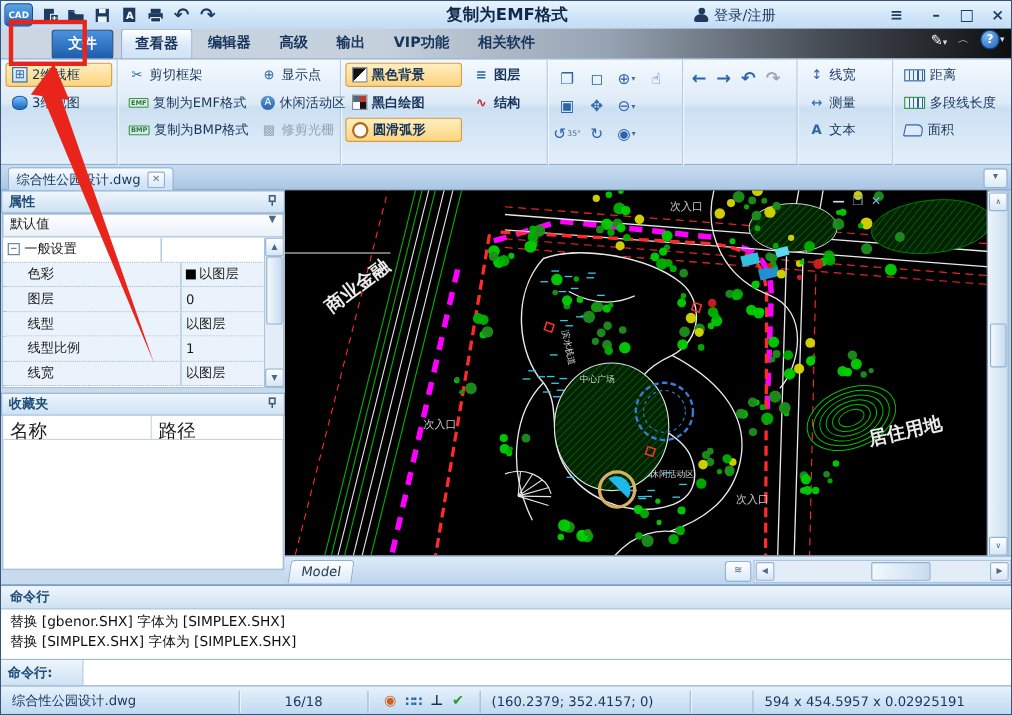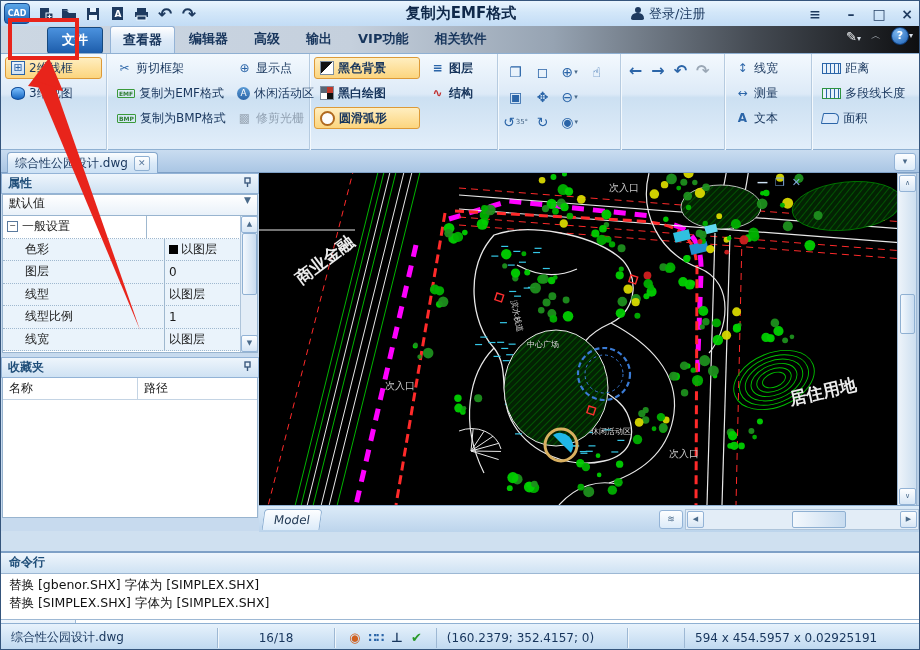--- a/index.html
+++ b/index.html
@@ -65,35 +65,35 @@
   .prow.sect{background:#fff;font-weight:normal;}
   .prow .lab{width:139px;padding-left:22px;border-right:1px solid #9fb8cf;align-self:stretch;display:flex;align-items:center;}
   .prow.sect .lab{padding-left:4px;border-right:1px solid #9fb8cf;}
   .prow .val{flex:1;padding-left:4px;display:flex;align-items:center;gap:3px;}
   .minusbox{width:9px;height:9px;border:1px solid #5a7a9e;background:#fff;font-size:8px;line-height:8px;text-align:center;color:#333;margin-right:4px;flex:none;}
   .swatch{width:9px;height:9px;background:#000;flex:none;}
   .vscroll{position:absolute;right:0;top:0;bottom:0;width:16px;background:#e3edf7;border-left:1px solid #aec4da;}
   .sbtn{position:absolute;left:0;width:15px;height:15px;background:linear-gradient(#fdfeff,#d7e6f5);border:1px solid #93b3d6;color:#4a6a8a;font-size:7px;text-align:center;line-height:14px;border-radius:2px;}
   .sthumb{position:absolute;left:1px;width:13px;background:linear-gradient(90deg,#f3f8fd,#c8dcf0);border:1px solid #8fb0d2;border-radius:2px;}
   .favbody{margin:0 1px;background:#fff;border:1px solid #98b4cf;border-top:none;height:139px;}
-  .favcols{display:flex;height:21px;border-bottom:1px solid #c4d4e4;font-size:12px;color:#1a1a1a;background:#fff;}
+  .favcols{display:flex;height:21px;border-bottom:1px solid #c4d4e4;font-size:17px;color:#1a1a1a;background:#fff;}
   .favcols div{padding:2px 6px;}
   .favcols .c1{width:122px;border-right:1px solid #c4d4e4;}
   
   #viewport{top:172px;left:258px;width:662px;height:358px;background:#b9cfe6;}
   #canvas{position:absolute;left:0;top:0;width:640px;height:332px;background:#000;overflow:hidden;}
   #mdi{position:absolute;right:98px;top:4px;display:flex;gap:7px;z-index:5;}
   .mdib{color:#cfe3f5;font-size:11px;font-weight:bold;line-height:11px;}
   #vscroll2{position:absolute;right:4px;top:0;width:18px;height:332px;background:linear-gradient(90deg,#eef4fa,#cddff0);border:1px solid #9db8d4;}
   #bstrip{position:absolute;left:0;top:332px;width:662px;height:26px;background:linear-gradient(#dcebf8,#bcd4ec);border-top:1px solid #8fb0d2;}
   .modeltab{position:absolute;left:4px;top:3px;width:56px;height:20px;background:linear-gradient(#fdfeff,#dcebf9);border:1px solid #8fb0d2;border-bottom:none;border-radius:4px 4px 0 0;font-size:12px;color:#223a55;text-align:center;line-height:20px;transform:skewX(-8deg);}
   .hchev{position:absolute;left:400px;top:4px;width:22px;height:17px;border:1px solid #93b3d6;border-radius:3px;background:linear-gradient(#fdfeff,#dcebf9);color:#4a6a8a;font-size:9px;text-align:center;line-height:16px;}
   .hscroll{position:absolute;left:426px;top:3px;width:232px;height:19px;background:#e3edf7;border:1px solid #aec4da;}
   
-  #cmdpanel{top:530px;left:0;width:920px;height:92px;background:#fff;border-top:2px solid #7ea0c6;margin-top:20px;}
+  #cmdpanel{top:530px;left:0;width:920px;height:92px;background:#fff;border-top:2px solid #7ea0c6;}
   .cmdhead{height:18px;background:linear-gradient(#eef5fc,#cfe2f3);border-bottom:1px solid #9db8d4;font-size:12px;font-weight:bold;color:#1f4e79;padding:1px 8px;}
   .cmdbody{height:48px;padding:2px 8px;font-size:12.5px;color:#111;line-height:1.45;}
   .cmdinput{position:absolute;left:0;right:0;bottom:0;height:23px;display:flex;border-top:1px solid #9db8d4;}
   .cmdlabel{width:62px;background:linear-gradient(#eef5fc,#cfe2f3);font-size:12px;font-weight:bold;color:#1f4e79;padding:3px 6px;border-right:1px solid #9db8d4;}
   .cmdfield{flex:1;border:none;outline:none;font:12px "DejaVu Sans",sans-serif;padding:0 6px;background:#fff;}
   
   #statusbar{top:622px;left:0;width:920px;height:28px;background:linear-gradient(#e7f2fc,#bdd7ef);border-top:1px solid #8fb0d2;display:flex;align-items:center;font-size:12px;color:#17355c;}
   .scell{padding:0 10px;height:20px;display:flex;align-items:center;border-right:1px solid #9db8d4;box-shadow:1px 0 0 #f0f6fb;}
   .sic{margin:0 4px;font-weight:bold;}
   

